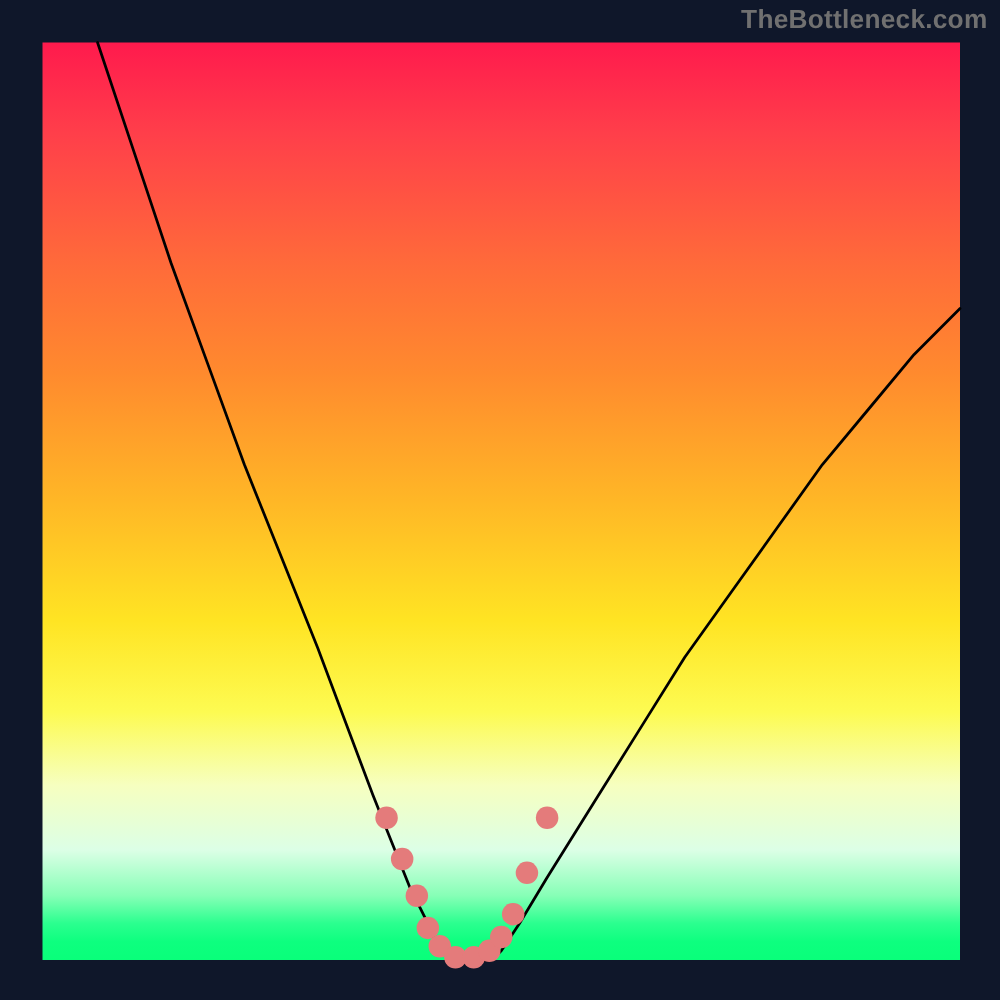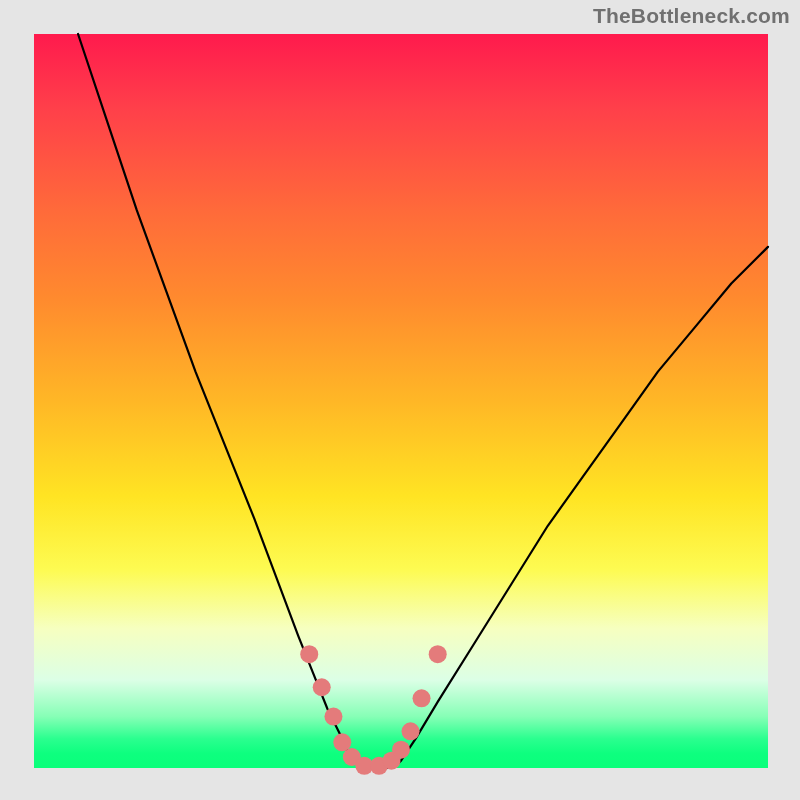--- a/index.html
+++ b/index.html
@@ -8,21 +8,21 @@
     width: 800px;
     height: 800px;
     background: #000;
     overflow: hidden;
     font-family: Arial, Helvetica, sans-serif;
   }
   .frame {
     position: relative;
     width: 800px;
     height: 800px;
-    background: #e5e5e5;
+    background: #0f172a;
   }
   .watermark {
     position: absolute;
     top: 4px;
     right: 10px;
     color: #707070;
     font-size: 21px;
     font-weight: 600;
     letter-spacing: 0.2px;
     z-index: 5;

